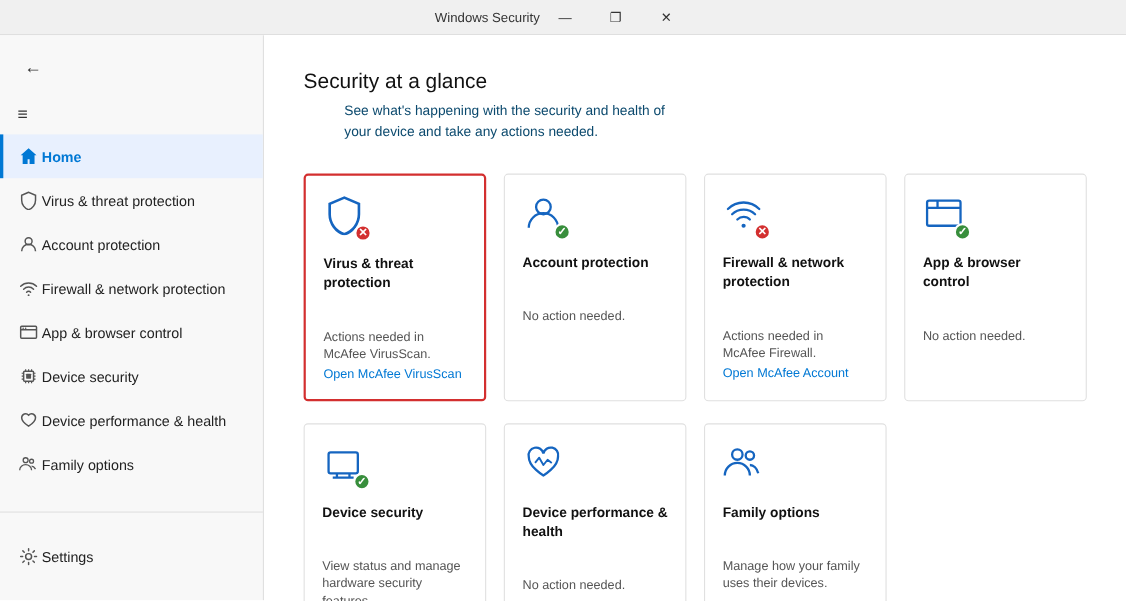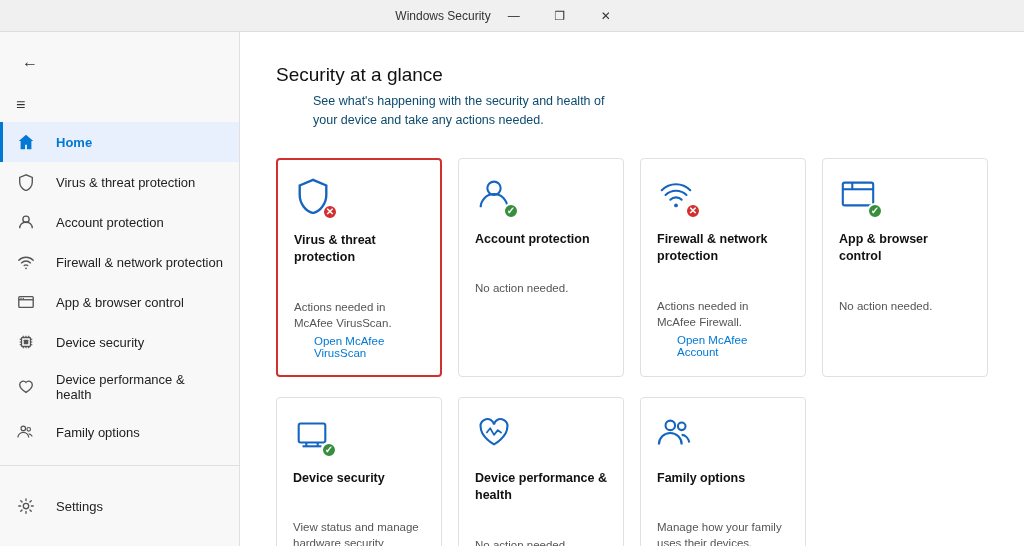--- a/index.html
+++ b/index.html
@@ -85,21 +85,21 @@
       font-size: 16px;
       color: #333;
     }
     .sidebar-nav {
       flex: 1;
       overflow-y: auto;
     }
     .nav-item {
       display: flex;
       align-items: center;
-      gap: 20px;
+      gap: 2px;
       padding: 10px 16px;
       cursor: pointer;
       font-size: 13px;
       color: #222;
       position: relative;
     }
     .nav-item.active {
       background: #e8f0fe;
       border-left: 3px solid #0078d4;
       padding-left: 13px;
@@ -180,21 +180,20 @@
       color: #555;
       line-height: 1.4;
       margin-top: 32px;
     }
     .card-link {
       font-size: 11.5px;
       color: #0078d4;
       cursor: pointer;
       margin-top: 4px;
       display: block;
-      margin-left: 20px;
     }
 
     
     .icon-svg {
       width: 38px;
       height: 38px;
     }
     .status-badge {
       position: absolute;
       bottom: 0;

